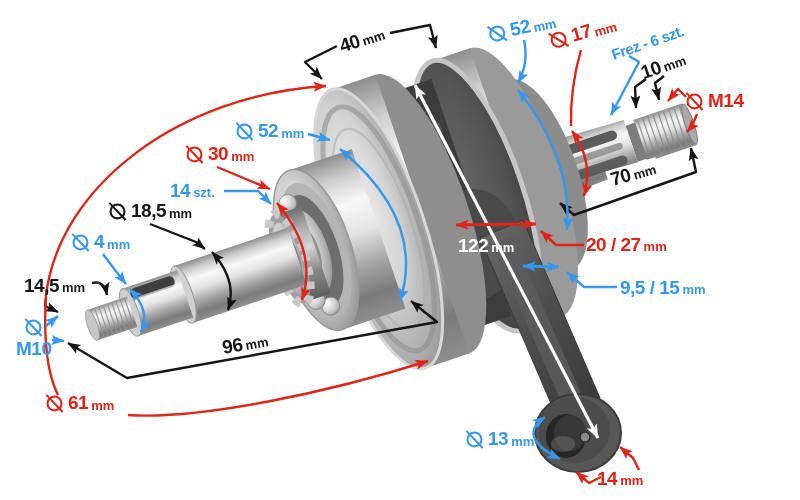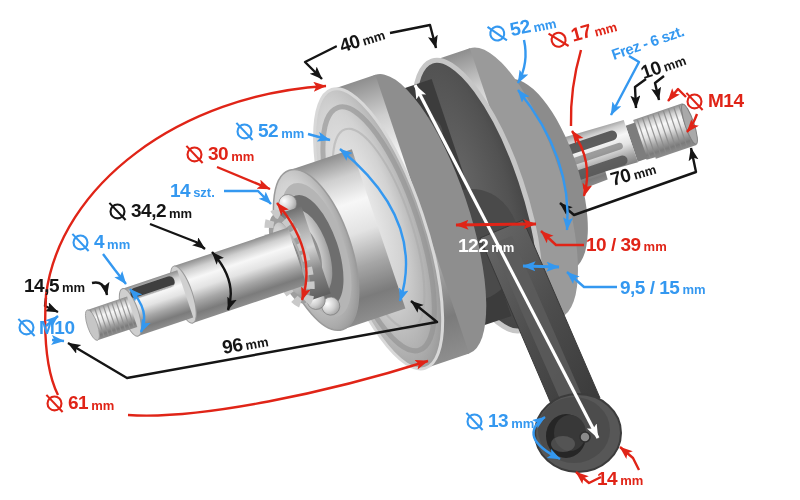--- a/index.html
+++ b/index.html
@@ -8,21 +8,21 @@
          font-family:"Liberation Sans", sans-serif;}
   .stage svg.art{position:absolute;left:0;top:0;}
   .lbl{position:absolute;display:flex;align-items:center;gap:3px;font-weight:bold;
        white-space:nowrap;line-height:1;}
   .lbl .num{font-size:19px;letter-spacing:-0.5px;}
   .lbl .unit{font-size:13px;align-self:flex-end;padding-bottom:1px;}
   .lbl.small .num{font-size:15px;}
   .c-red{color:var(--red);}  .c-blue{color:var(--blue);}
   .c-black{color:var(--black);} .c-white{color:var(--white);}
   .bg{background:#fff;padding:0 3px;}
-  .col{flex-direction:row;align-items:flex-end;gap:2px;}
+  .col{flex-direction:column;align-items:center;gap:2px;}
   svg.dia{width:21px;height:21px;flex:0 0 auto;}
   svg.dia circle, svg.dia line{stroke:currentColor;stroke-width:2.2;fill:none;}
   .frez-text{font-size:15px;}
 </style>
 </head>
 <body>
 
 <div class="stage">
 
 <svg class="art" width="800" height="500" viewBox="0 0 800 500">
@@ -309,21 +309,21 @@
 <div class="lbl c-blue" style="left:170px;top:181px">
   <span class="num">14</span>
   <span class="unit">szt.</span>
 </div>
 
 <div class="lbl c-black" style="left:107px;top:200px">
   <svg class="dia" viewBox="0 0 22 22">
         <circle cx="11" cy="12" r="7.3"></circle>
         <line x1="2.5" y1="3" x2="19.5" y2="21"></line>
       </svg>
-  <span class="num">34,2</span>
+  <span class="num">18,5</span>
   <span class="unit">mm</span>
 </div>
 
 <div class="lbl c-blue" style="left:70px;top:231px">
   <svg class="dia" viewBox="0 0 22 22">
         <circle cx="11" cy="12" r="7.3"></circle>
         <line x1="2.5" y1="3" x2="19.5" y2="21"></line>
       </svg>
   <span class="num">4</span>
   <span class="unit">mm</span>
@@ -355,30 +355,30 @@
   <span class="num">61</span>
   <span class="unit">mm</span>
 </div>
 
 <div class="lbl c-white" style="left:458px;top:236px">
   <span class="num">122</span>
   <span class="unit">mm</span>
 </div>
 
 <div class="lbl c-red" style="left:586px;top:235px">
-  <span class="num">10 / 39</span>
+  <span class="num">20 / 27</span>
   <span class="unit">mm</span>
 </div>
 
 <div class="lbl c-blue" style="left:620px;top:278px">
   <span class="num">9,5 / 15</span>
   <span class="unit">mm</span>
 </div>
 
-<div class="lbl c-blue" style="left:464px;top:410px">
+<div class="lbl c-blue" style="left:464px;top:428px">
   <svg class="dia" viewBox="0 0 22 22">
         <circle cx="11" cy="12" r="7.3"></circle>
         <line x1="2.5" y1="3" x2="19.5" y2="21"></line>
       </svg>
   <span class="num">13</span>
   <span class="unit">mm</span>
 </div>
 
 <div class="lbl c-red" style="left:597px;top:469px">
   <span class="num">14</span>

